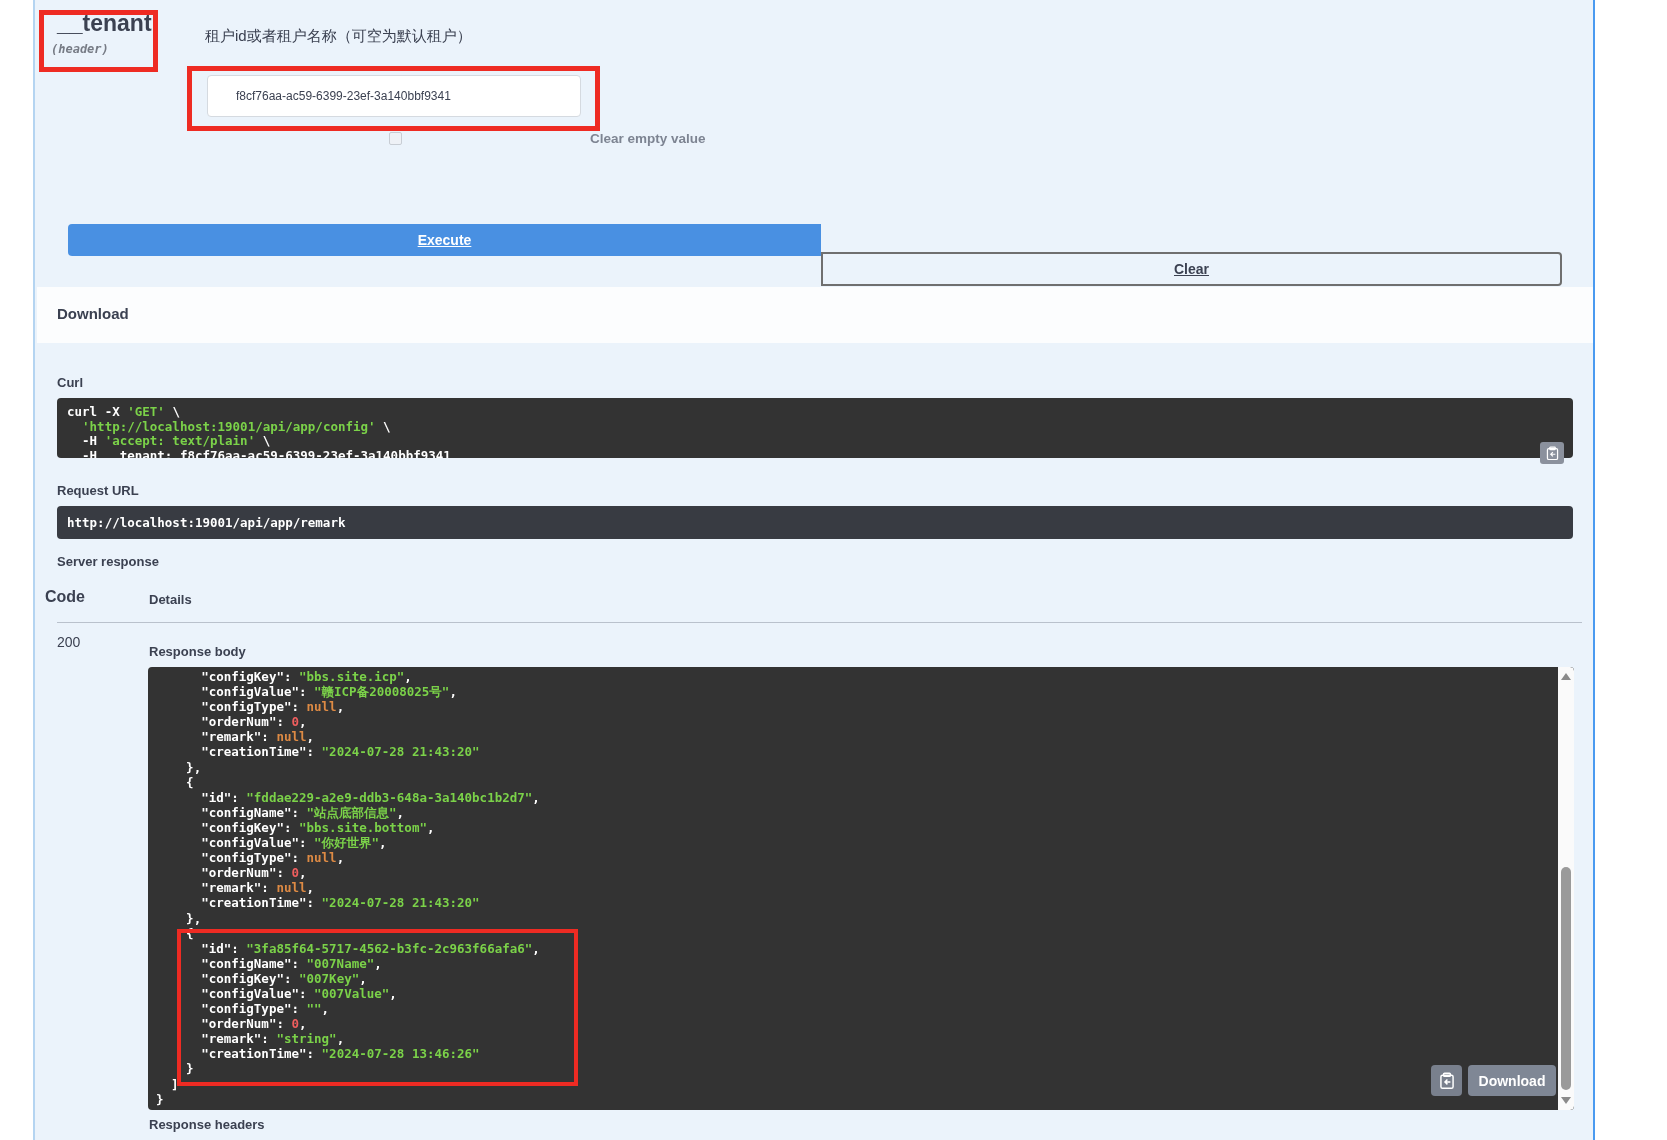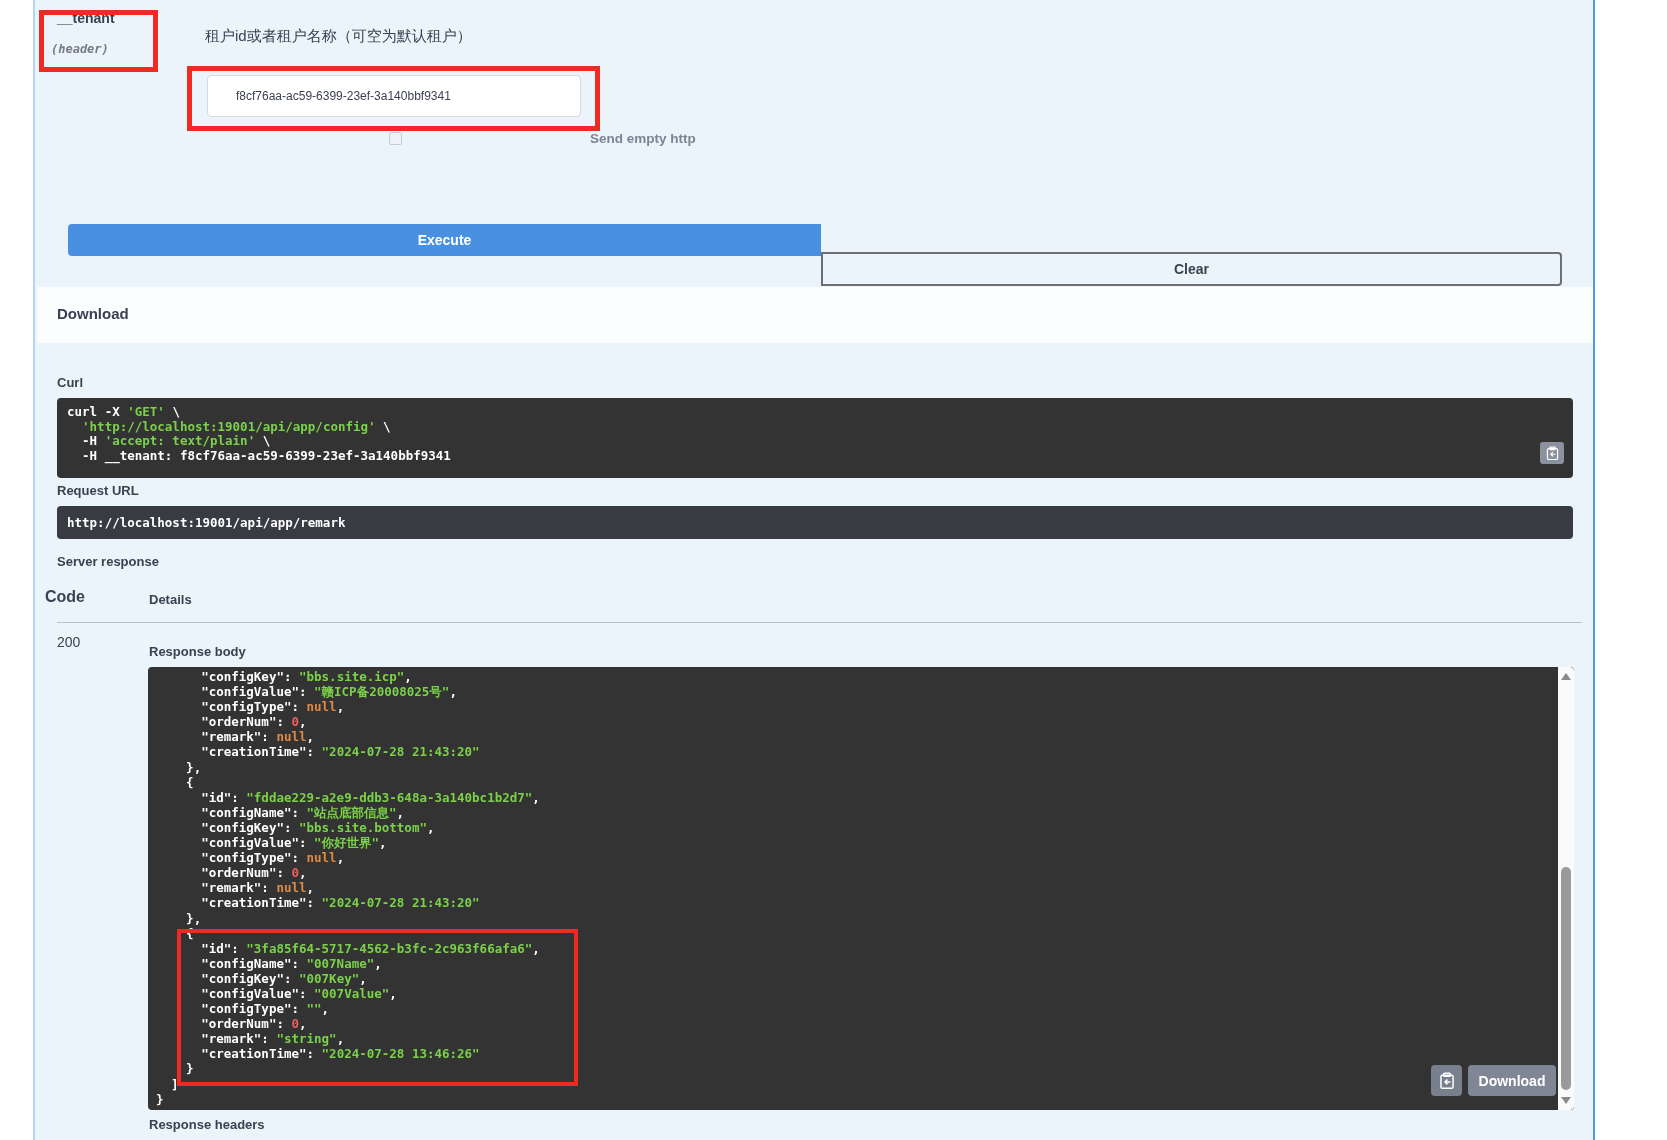--- a/index.html
+++ b/index.html
@@ -21,43 +21,43 @@
   }
   *{margin:0;padding:0;box-sizing:border-box;}
   html,body{background:#ffffff;}
   body{font-family:"Liberation Sans",sans-serif;color:var(--heading);}
   .screen{position:relative;width:1667px;height:1140px;background:#ffffff;overflow:hidden;}
   .panel{position:absolute;left:33px;top:0;width:1562px;height:1140px;background:var(--panel-bg);
          border-left:2px solid var(--panel-border-left);border-right:2px solid var(--panel-border-right);}
   .abs{position:absolute;}
   .band{left:2px;top:287px;width:1556px;height:56px;background:var(--band-bg);}
 
-  .param-name{left:22px;top:10px;font-size:14px;font-weight:700;color:var(--heading);}
+  .param-name{left:22px;top:10px;font-size:23px;font-weight:700;color:var(--heading);}
   .param-in{left:16px;top:42px;font-family:"DejaVu Sans Mono",monospace;font-style:italic;font-weight:700;
             font-size:12px;color:#767b85;}
   .param-desc{left:170px;top:27px;font-size:15px;color:var(--heading);}
   .param-input{left:172px;top:75px;width:374px;height:42px;background:#ffffff;border:1px solid #d5dae0;
                border-radius:4px;padding:0 28px;font-size:12px;color:var(--heading);
                font-family:"Liberation Sans",sans-serif;outline:none;}
   .empty-checkbox{left:354px;top:132px;width:13px;height:13px;appearance:none;-webkit-appearance:none;
                   background:#eef1f6;border:1px solid #c8cdd4;border-radius:2px;cursor:pointer;}
   .empty-label{left:555px;top:131px;font-size:13.5px;font-weight:700;color:var(--muted);}
 
-  .btn{display:flex;align-items:center;justify-content:center;font-size:14px;font-weight:700;cursor:pointer;}
+  .btn{display:flex;align-items:center;justify-content:center;font-size:14px;font-weight:700;cursor:pointer;text-decoration:underline;}
   .execute-btn{left:33px;top:224px;width:753px;height:32px;background:var(--execute-blue);color:#ffffff;
                border:none;border-radius:4px 0 0 4px;}
   .clear-btn{left:786px;top:224px;width:741px;height:34px;background:transparent;color:var(--heading);
              border:2px solid #6f6f6f;border-radius:0 4px 4px 0;margin-top:28px;}
 
   .responses-title{left:22px;top:305px;font-size:15px;font-weight:700;color:var(--heading);}
   .sec-label{font-size:13px;font-weight:700;color:var(--heading);}
 
   .codeblock{background:var(--code-bg);border-radius:4px;font-family:"DejaVu Sans Mono",monospace;
              font-size:12.5px;font-weight:600;color:var(--code-white);white-space:pre;overflow:hidden;}
-  .curl-block{left:22px;top:398px;width:1516px;height:80px;padding:7px 10px;line-height:14.6px;}
+  .curl-block{left:22px;top:398px;width:1516px;height:60px;padding:7px 10px;line-height:14.6px;}
   .url-block{left:22px;top:506px;width:1516px;height:33px;padding:9px 10px;background:var(--url-bg);line-height:15px;}
   .code-line{white-space:pre;}
   .tk-w{color:var(--code-white);}
   .tk-s{color:var(--code-green);}
   .tk-l{color:var(--code-orange);}
   .tk-n{color:var(--code-red);}
 
   .divider{left:22px;top:622px;width:1525px;height:1px;background:rgba(59,65,81,.28);}
   .code-hdr{left:10px;top:588px;font-size:16px;font-weight:600;color:var(--heading);}
   .details-hdr{left:114px;top:592px;}
@@ -96,21 +96,21 @@
 <body>
 
 <div class="screen">
   <div class="panel">
 
     <div class="abs param-name">__tenant</div>
     <div class="abs param-in">(header)</div>
     <div class="abs param-desc">租户id或者租户名称（可空为默认租户）</div>
     <input class="abs param-input" type="text" value="f8cf76aa-ac59-6399-23ef-3a140bbf9341" style="">
     <input class="abs empty-checkbox" type="checkbox" style="">
-    <div class="abs empty-label">Send empty http</div>
+    <div class="abs empty-label">Clear empty value</div>
 
     <button class="abs btn execute-btn">Execute</button>
     <button class="abs btn clear-btn">Clear</button>
 
     <div class="abs band"></div>
     <div class="abs responses-title">Download</div>
 
     <div class="abs sec-label curl-label">Curl</div>
     <div class="abs codeblock curl-block"><div class="code-line"><span class="tk-w">curl -X </span><span class="tk-s">'GET'</span><span class="tk-w"> \</span></div><div class="code-line"><span class="tk-w">  </span><span class="tk-s">'http://localhost:19001/api/app/config'</span><span class="tk-w"> \</span></div><div class="code-line"><span class="tk-w">  -H </span><span class="tk-s">'accept: text/plain'</span><span class="tk-w"> \</span></div><div class="code-line"><span class="tk-w">  -H __tenant: f8cf76aa-ac59-6399-23ef-3a140bbf9341</span></div></div>
     <button class="abs icon-btn curl-copy-btn">

